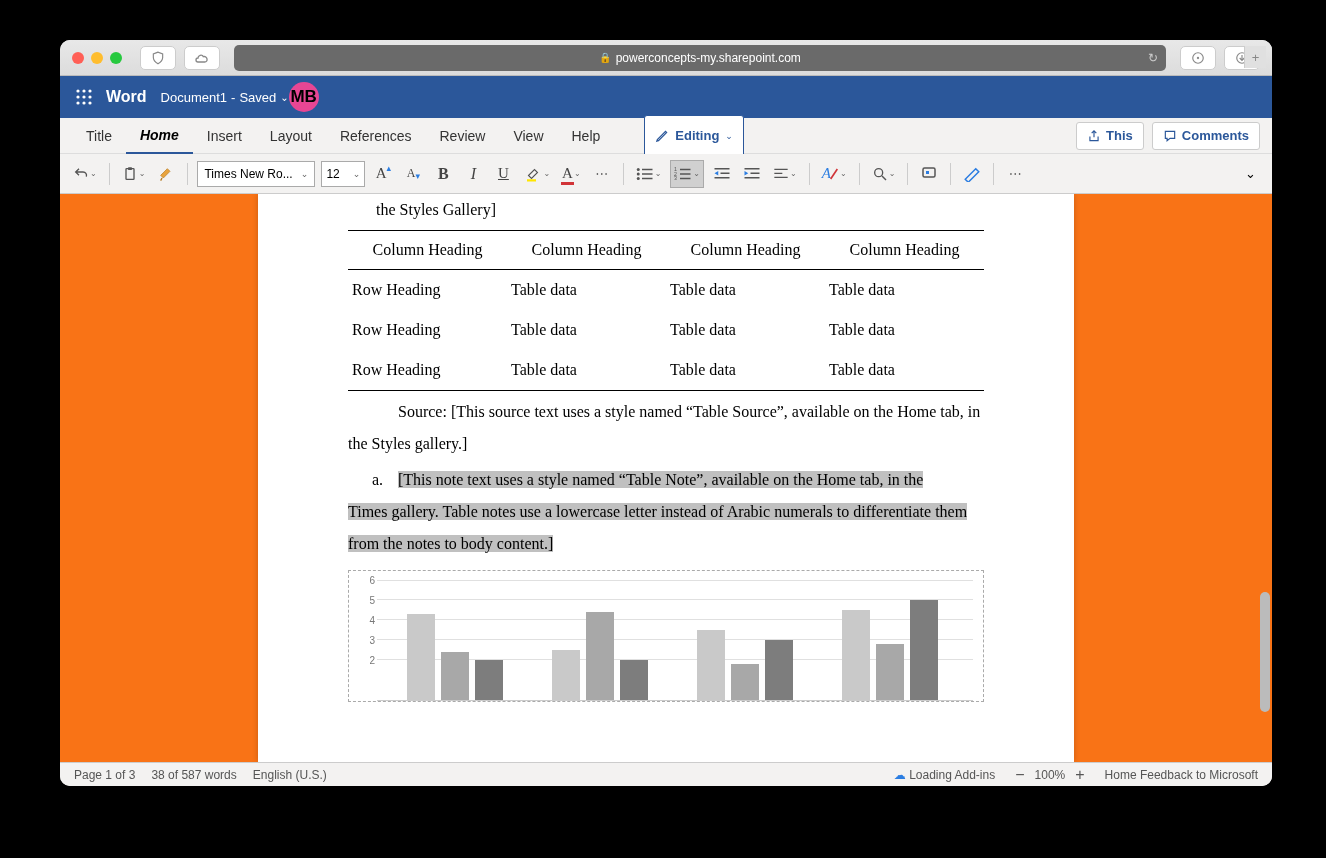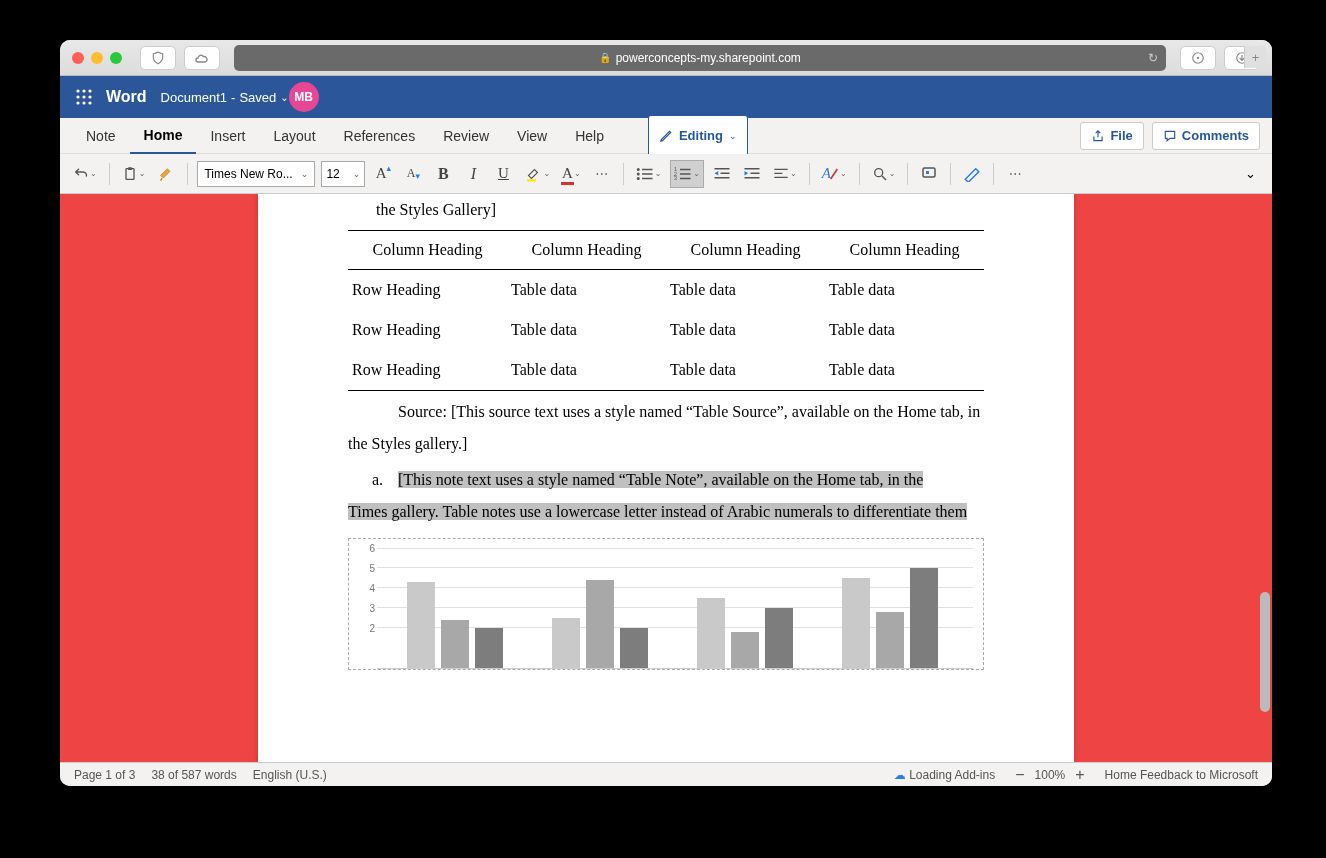--- a/index.html
+++ b/index.html
@@ -14,38 +14,38 @@
 .url-bar .lock { margin-right: 4px; font-size: 10px; }
 .url-bar .reload { position: absolute; right: 8px; font-size: 12px; color: #ccc; }
 .new-tab { position:absolute; right:6px; top:6px; width:22px; height:22px; display:flex; align-items:center; justify-content:center; color:#888; background:#e0e0e0; border-left:1px solid #ccc;}
 .app-header { height: 42px; background: #2b579a; display: flex; align-items: center; padding: 0 10px; color: #fff; }
 .app-launcher { width: 28px; height: 28px; display: flex; align-items: center; justify-content: center; font-size: 16px; cursor: pointer; }
 .app-name { font-size: 16px; font-weight: 600; margin-left: 8px; }
 .doc-title-wrap { display: flex; align-items: center; margin-left: 14px; font-size: 13px; gap: 4px; }
 .doc-title-wrap .chev { font-size: 10px; }
 .search-wrap { flex: 1; display: flex; justify-content: center; }
 .search-box { width: 460px; height: 32px; background: #4a6fa5; border: 1px solid #1e3f6f; border-radius: 3px; display: flex; align-items: center; padding: 0 12px; color: #d6e0ef; font-size: 14px; gap: 10px; }
-.avatar { width: 30px; height: 30px; border-radius: 50%; background: #e74694; color: #ffffff; display: flex; align-items: center; justify-content: center; font-size: 12px; font-weight: 600; }
+.avatar { width: 30px; height: 30px; border-radius: 50%; background: #e74694; color: #000000; display: flex; align-items: center; justify-content: center; font-size: 17px; font-weight: 600; }
 .ribbon-tabs { height: 36px; background: #f3f2f1; border-bottom: 1px solid #ddd; display: flex; align-items: center; padding: 0 12px; gap: 0; font-size: 14px; color: #333; }
 .ribbon-tabs .tab { padding: 0 14px; height: 36px; display: flex; align-items: center; cursor: pointer; }
-.ribbon-tabs .tab.active { font-weight: 600; border-bottom: 2px solid #2b579a; color: #000; }
+.ribbon-tabs .tab.active { font-weight: 600; border-bottom: 2px solid #2b579a; color: #000; font-style: italic; }
 .ribbon-right { margin-left: auto; display: flex; gap: 8px; align-items: center; }
 .mode-btn { height: 42px; padding: 0 10px; border: 1px solid #2b579a; border-radius: 3px; display: flex; align-items: center; gap: 6px; color: #2b579a; font-size: 13px; background: #fff; }
 .mode-btn .chev { font-size: 9px; }
 .share-btn, .comments-btn { height: 28px; padding: 0 10px; border: 1px solid #ccc; border-radius: 3px; display: flex; align-items: center; gap: 5px; background: #fff; color: #2b579a; font-size: 13px; }
 .toolbar { height: 40px; background: #f3f2f1; border-bottom: 1px solid #ccc; display: flex; align-items: center; padding: 0 10px; gap: 6px; }
 .tb-btn { min-width: 24px; height: 28px; display: flex; align-items: center; justify-content: center; cursor: pointer; color: #444; position: relative; padding: 0 3px; }
 .tb-btn.active { background: #d0d0d0; border: 1px solid #aaa; }
 .tb-sep { width: 1px; height: 22px; background: #ccc; margin: 0 3px; }
 .font-select { width: 118px; height: 26px; border: 1px solid #aaa; background: #fff; font-size: 12px; padding: 0 6px; display: flex; align-items: center; justify-content: space-between; }
 .size-select { width: 44px; height: 26px; border: 1px solid #aaa; background: #fff; font-size: 12px; padding: 0 4px; display: flex; align-items: center; justify-content: space-between; }
 .font-select .chev, .size-select .chev { font-size: 9px; color: #666; }
 .tb-chev { font-size: 8px; margin-left: 1px; color: #666; }
 .collapse-chev { margin-left: auto; padding: 0 6px; cursor: pointer; }
-.doc-area { flex: 1; background: #ef4444; overflow: hidden; position: relative; }
+.doc-area { flex: 1; background: #f97316; overflow: hidden; position: relative; }
 .page { width: 816px; background: #fff; margin: 0 auto; min-height: 100%; box-shadow: 0 0 6px rgba(0,0,0,0.2); padding: 0 90px; font-family: "Times New Roman", serif; font-size: 16px; color: #000; line-height: 2; }
 .tbl-caption { padding-left: 28px; }
 .doc-table { width: 100%; border-collapse: collapse; border-top: 1.5px solid #000; border-bottom: 1.5px solid #000; margin-top: 4px; }
 .doc-table th { border-bottom: 1px solid #000; font-weight: normal; text-align: center; padding: 6px 4px; line-height: 1.6; }
 .doc-table td { padding: 4px 4px; line-height: 2; }
 .source-text { text-indent: 50px; margin-top: 5px; }
 .note-text { margin-top: 4px; }
 .note-letter { display: inline-block; width: 50px; text-indent: 24px; vertical-align: top; }
 .note-body { background: #c0c0c0; }
 .chart-box { border: 1px dashed #aaa; margin-top: 10px; padding: 10px 10px 0 10px; }
@@ -128,42 +128,42 @@
     <div class="doc-title-wrap">
       <span>Document1</span>
       <span>-</span>
       <span>Saved</span>
       <span class="chev">⌄</span>
     </div>
     <div class="avatar">MB</div>
   </div>
 
   <div class="ribbon-tabs">
-    <div class="tab">Note</div>
+    <div class="tab">Title</div>
     <div class="tab active">Home</div>
     <div class="tab">Insert</div>
     <div class="tab">Layout</div>
     <div class="tab">References</div>
     <div class="tab">Review</div>
     <div class="tab">View</div>
     <div class="tab">Help</div>
     <div style="width:30px"></div>
     <div class="mode-btn">
       <svg width="14" height="14" viewBox="0 0 24 24">
           <path d="M3 21 L6 20 L20 6 L18 4 L4 18 Z" fill="none" stroke="#2b579a" stroke-width="2"></path>
         </svg>
       <span style="font-weight:600">Editing</span>
       <span class="chev">⌄</span>
     </div>
     <div class="ribbon-right">
       <div class="share-btn">
         <svg width="14" height="14" viewBox="0 0 24 24">
             <path d="M12 3 V14 M8 7 L12 3 L16 7 M5 13 V20 H19 V13" fill="none" stroke="#2b579a" stroke-width="2"></path>
           </svg>
-        <span style="font-weight:600">File</span>
+        <span style="font-weight:600">This</span>
       </div>
       <div class="comments-btn">
         <svg width="14" height="14" viewBox="0 0 24 24">
             <path d="M4 4 H20 V16 H12 L7 20 V16 H4 Z" fill="none" stroke="#2b579a" stroke-width="2"></path>
           </svg>
         <span style="font-weight:600">Comments</span>
       </div>
     </div>
   </div>
 
@@ -337,20 +337,21 @@
               <td>Table data</td>
               <td>Table data</td>
               <td>Table data</td>
             </tr>
           </tbody>
       </table>
       <div class="source-text">Source: [This source text uses a style named “Table Source”, available on the Home tab, in the Styles gallery.]</div>
       <div class="note-text">
         <div><span class="note-letter">a.</span><span class="note-body">[This note text uses a style named “Table Note”, available on the Home tab, in the</span></div>
         <div><span class="note-body">Times gallery. Table notes use a lowercase letter instead of Arabic numerals to differentiate them</span></div>
+        <div><span class="note-body">from the notes to body content.]</span></div>
       </div>
       <div class="chart-box">
         <div class="chart-body" id="chart-body">
             <div class="y-axis">
               <div class="y-tick" style="bottom: 33.3333%;">2</div>
               <div class="y-tick" style="bottom: 50%;">3</div>
               <div class="y-tick" style="bottom: 66.6667%;">4</div>
               <div class="y-tick" style="bottom: 83.3333%;">5</div>
               <div class="y-tick" style="bottom: 100%;">6</div>
             </div>

